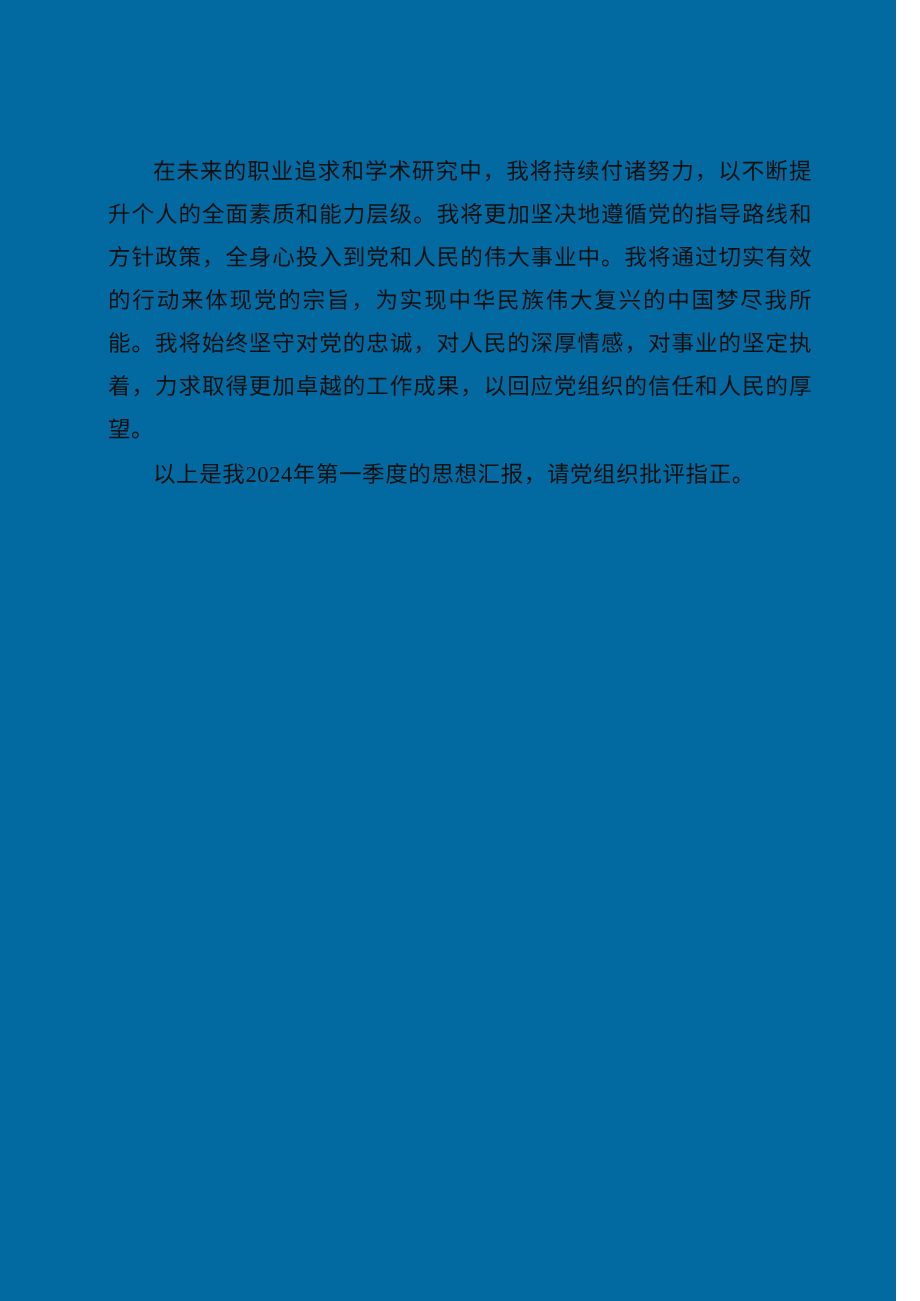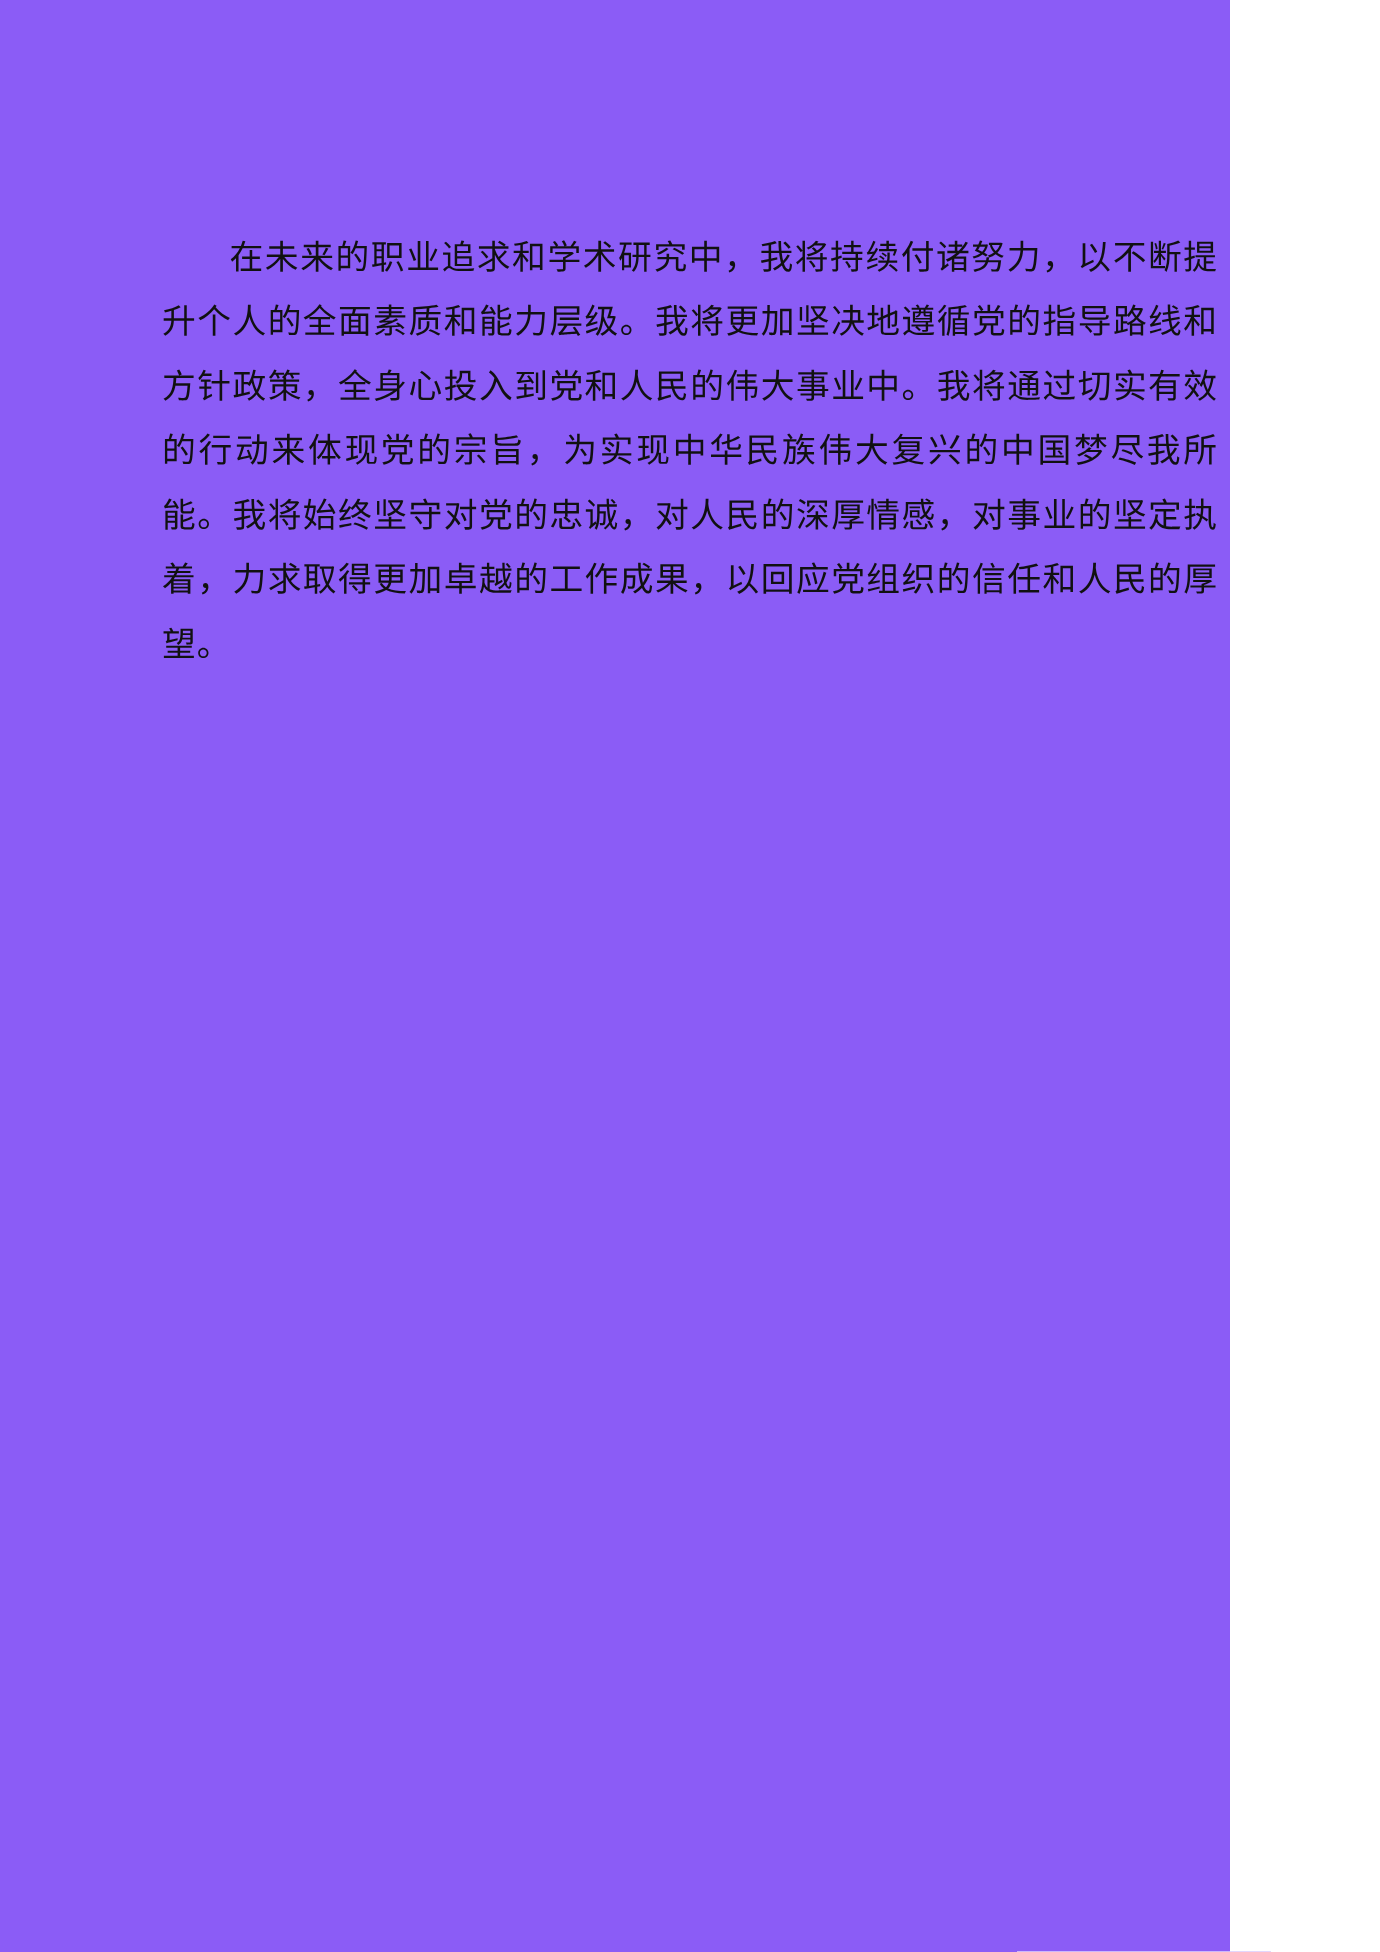--- a/index.html
+++ b/index.html
@@ -9,23 +9,23 @@
   }
   body {
     width: 920px;
     height: 1301px;
     font-family: "Liberation Serif", "DejaVu Serif", serif;
     color: #000000;
     -webkit-font-smoothing: antialiased;
   }
   .page {
     position: relative;
-    width: 820px;
+    width: 896px;
     height: 1301px;
-    background: #8b5cf6;
+    background: #0369a1;
     box-sizing: border-box;
   }
   .page-body {
     position: absolute;
     left: 108px;
     top: 150px;
     width: 704px;
   }
   .doc-paragraph {
     font-size: 22.5px;
@@ -40,14 +40,15 @@
   .doc-paragraph + .doc-paragraph {
     margin-top: 2px;
   }
 </style>
 </head>
 <body>
 
 <div class="page">
   <div class="page-body">
     <p class="doc-paragraph">在未来的职业追求和学术研究中，我将持续付诸努力，以不断提升个人的全面素质和能力层级。我将更加坚决地遵循党的指导路线和方针政策，全身心投入到党和人民的伟大事业中。我将通过切实有效的行动来体现党的宗旨，为实现中华民族伟大复兴的中国梦尽我所能。我将始终坚守对党的忠诚，对人民的深厚情感，对事业的坚定执着，力求取得更加卓越的工作成果，以回应党组织的信任和人民的厚望。</p>
+    <p class="doc-paragraph">以上是我2024年第一季度的思想汇报，请党组织批评指正。</p>
   </div>
 </div>
 
 </body></html>

